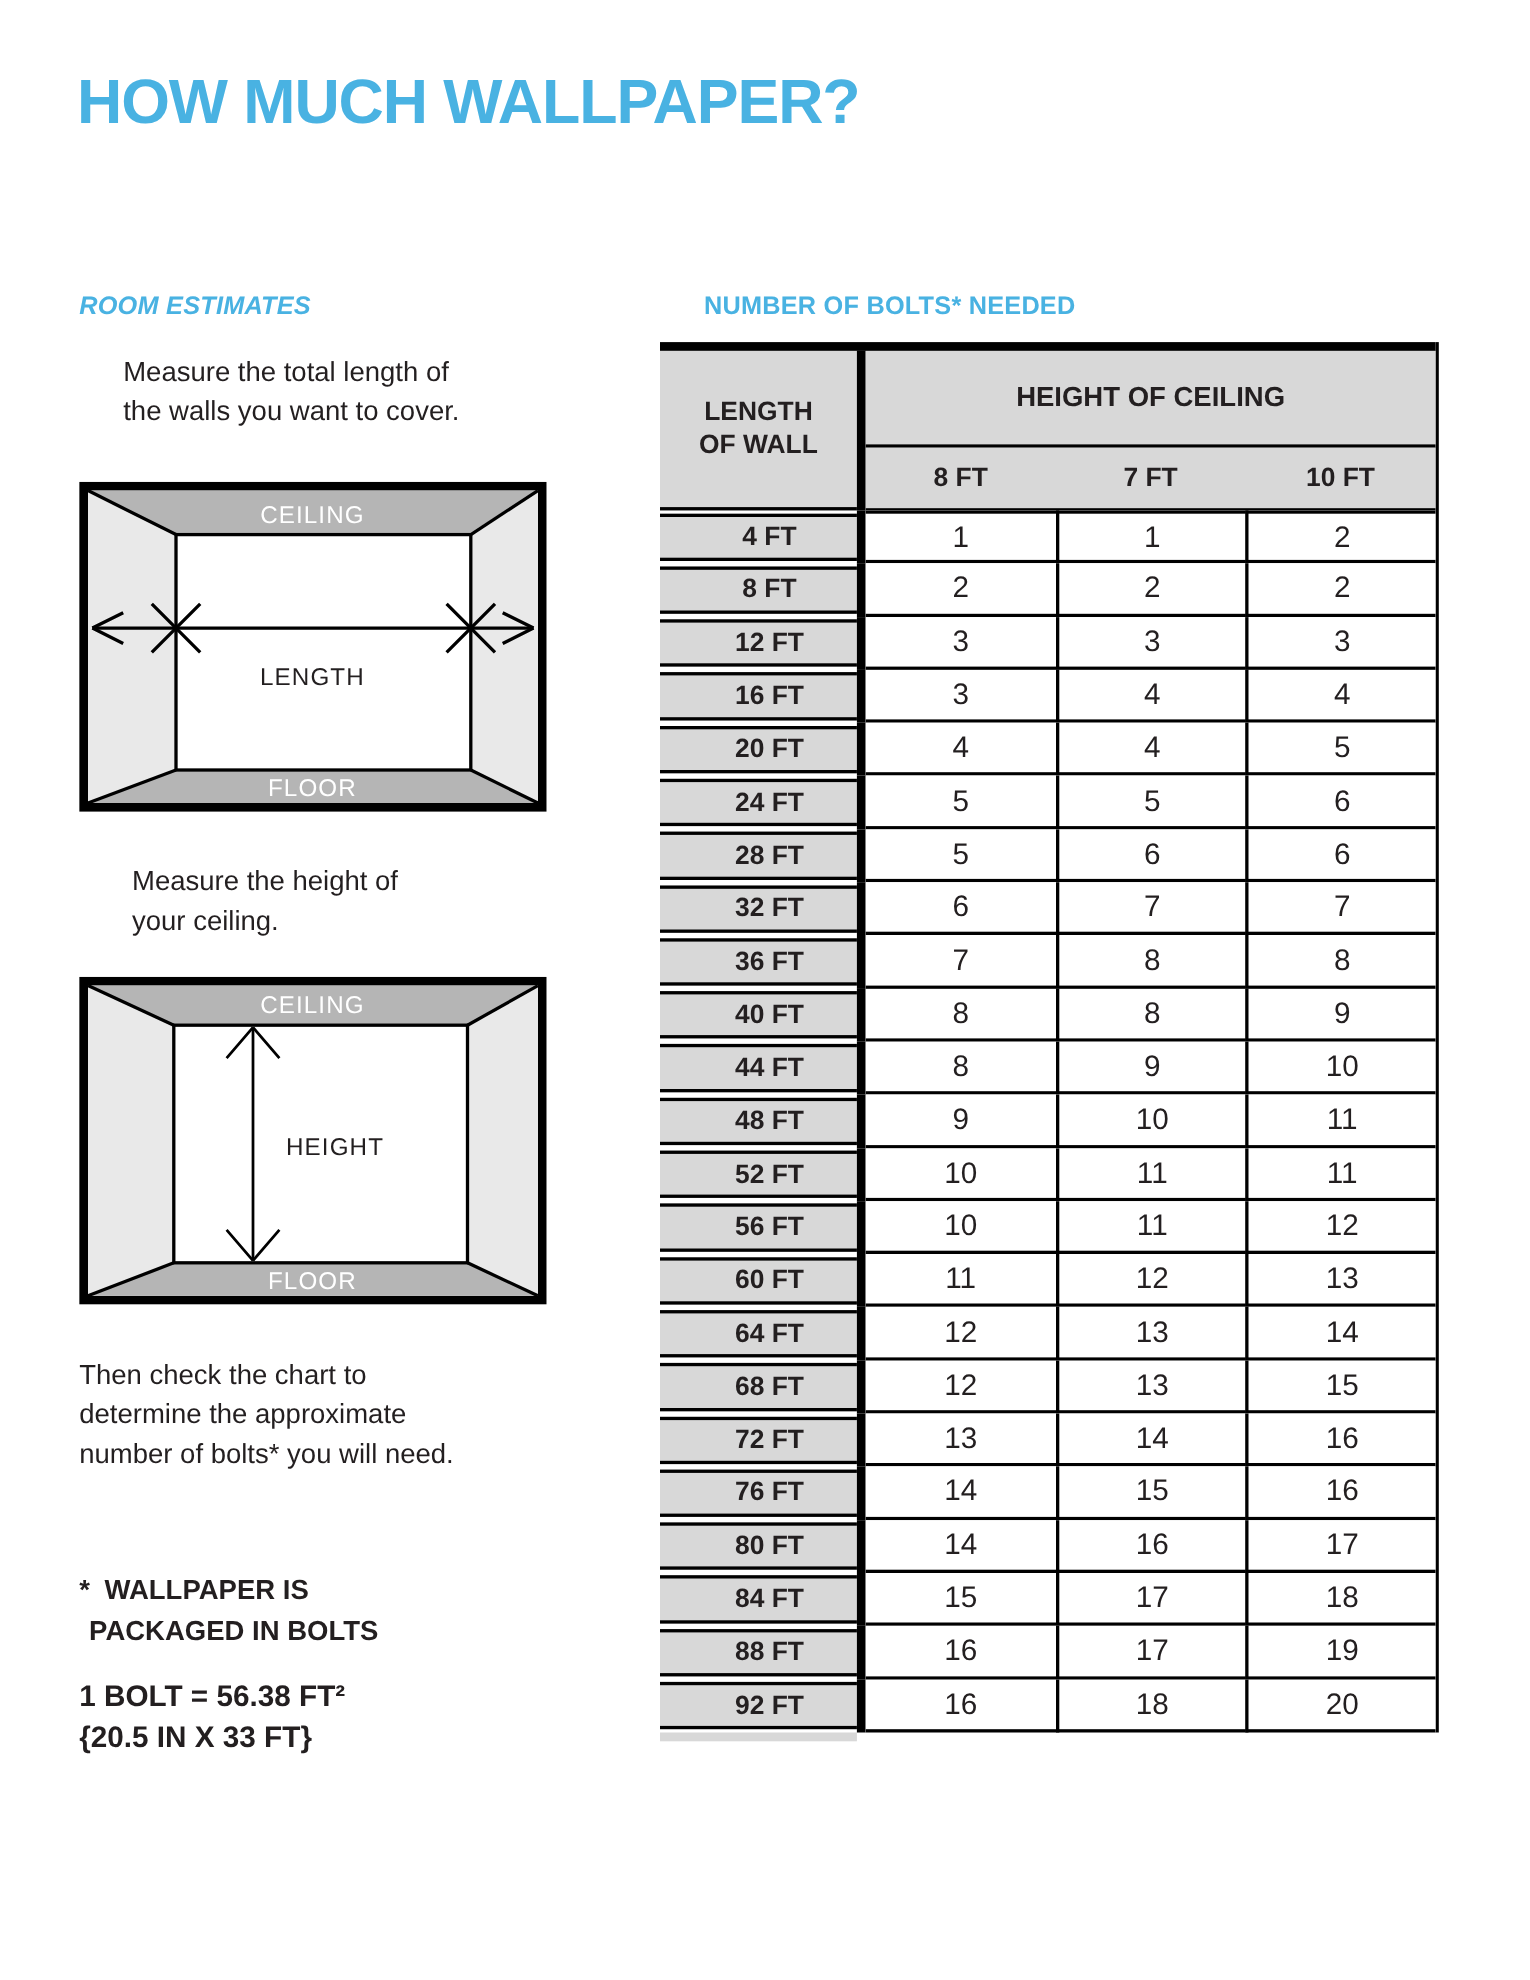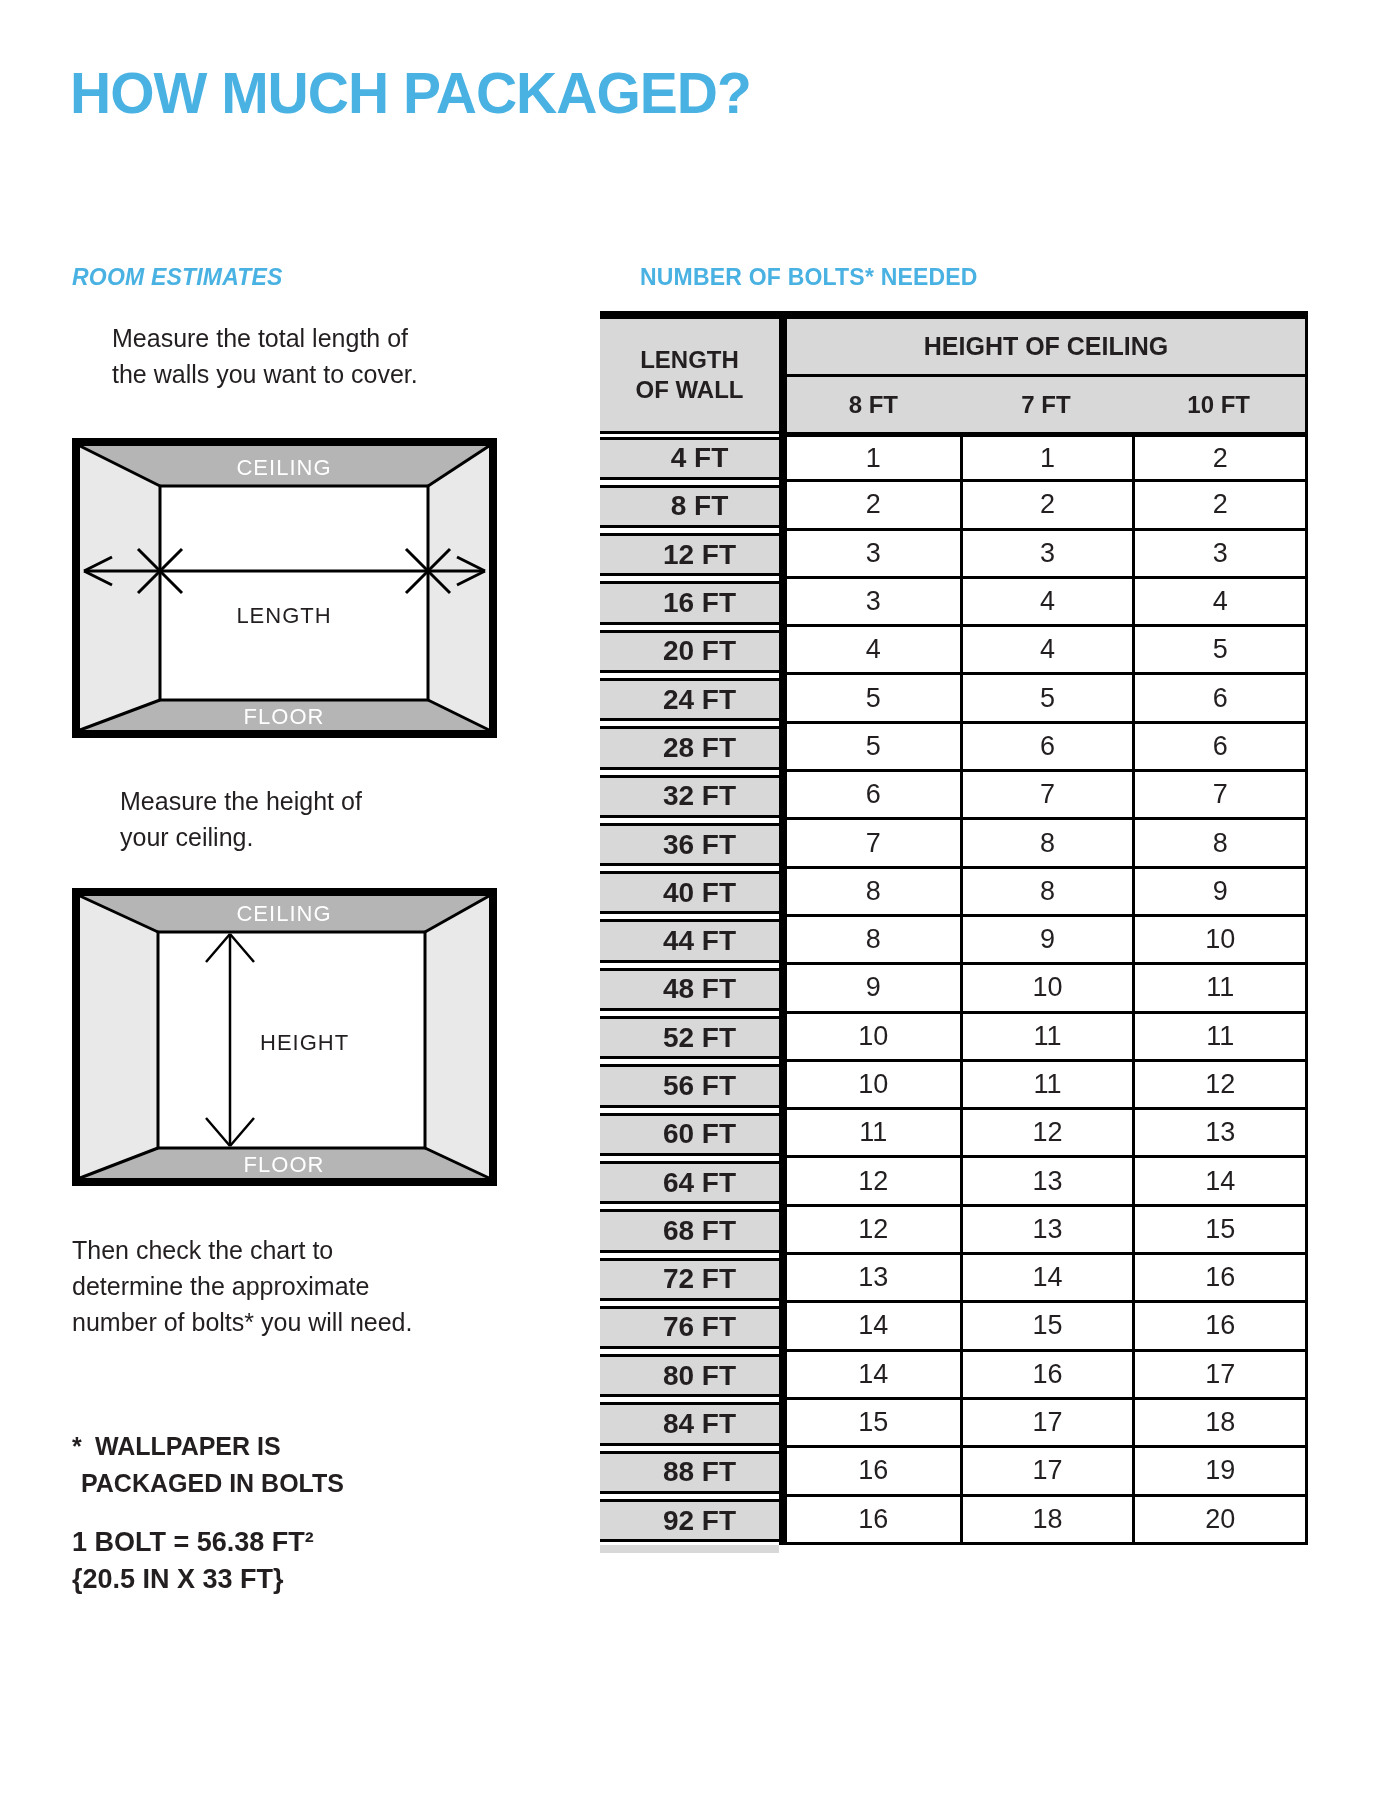--- a/index.html
+++ b/index.html
@@ -30,44 +30,44 @@
 
   
   .table-wrap{position:absolute;left:600px;top:311px;width:708px;}
   *{box-sizing:border-box;}
   .topbar{height:8px;background:#000;}
   .table-main{border-right:3px solid #000;}
   .thead{display:grid;grid-template-columns:179px 8px 1fr;}
   .th-label{background:#d8d8d8;border-bottom:3px solid #000;display:flex;flex-direction:column;
             justify-content:center;align-items:center;font-weight:bold;font-size:24px;line-height:30px;}
   .th-divider{background:#000;}
-  .th-group{height:58px;background:#d8d8d8;border-bottom:3px solid #000;display:flex;
+  .th-group{height:88px;background:#d8d8d8;border-bottom:3px solid #000;display:flex;
             align-items:center;justify-content:center;font-weight:bold;font-size:25px;}
   .th-subs{height:57px;background:#d8d8d8;border-bottom:2px solid #000;display:grid;grid-template-columns:1fr 1fr 1fr;}
   .th-sub{display:flex;align-items:center;justify-content:center;font-weight:bold;font-size:24px;}
 
   .tbody{display:grid;grid-template-columns:179px 8px 1fr 1fr 1fr;grid-auto-rows:48.3px;}
   .label-cell{display:flex;padding:2.5px 0;}
   .label-box{flex:1;background:#d8d8d8;border-top:3px solid #000;border-bottom:3px solid #000;
-             display:flex;align-items:center;justify-content:center;font-weight:bold;font-size:28px;padding-left:20px;}
+             display:flex;align-items:center;justify-content:center;font-weight:bold;font-size:24px;padding-left:20px;}
   .divider-cell{background:#000;}
   .val{background:#fff;border-bottom:3px solid #000;display:flex;align-items:center;
        justify-content:center;font-size:27px;color:#231f20;}
   .val:not(.v1){border-left:3px solid #000;}
   .row-first{border-top:3px solid #000;}
   .tail{width:179px;height:8px;background:#d8d8d8;}
 
   .dg-text{font-family:"Liberation Sans","DejaVu Sans",sans-serif;font-size:22px;letter-spacing:1px;}
 </style>
 </head>
 <body>
 
 <div class="page">
 
-  <h1 class="page-title">HOW MUCH PACKAGED?</h1>
+  <h1 class="page-title">HOW MUCH WALLPAPER?</h1>
 
   <h2 class="section-heading" id="room-heading">ROOM ESTIMATES</h2>
 
   <div class="body-text" id="para1">
     <div>Measure the total length of</div>
     <div>the walls you want to cover.</div>
   </div>
 
   <svg class="diagram" id="diagram-length" width="425" height="300" viewBox="0 0 425 300">
     <rect x="4" y="4" width="417" height="292" fill="#ffffff" stroke="#000" stroke-width="8"></rect>

